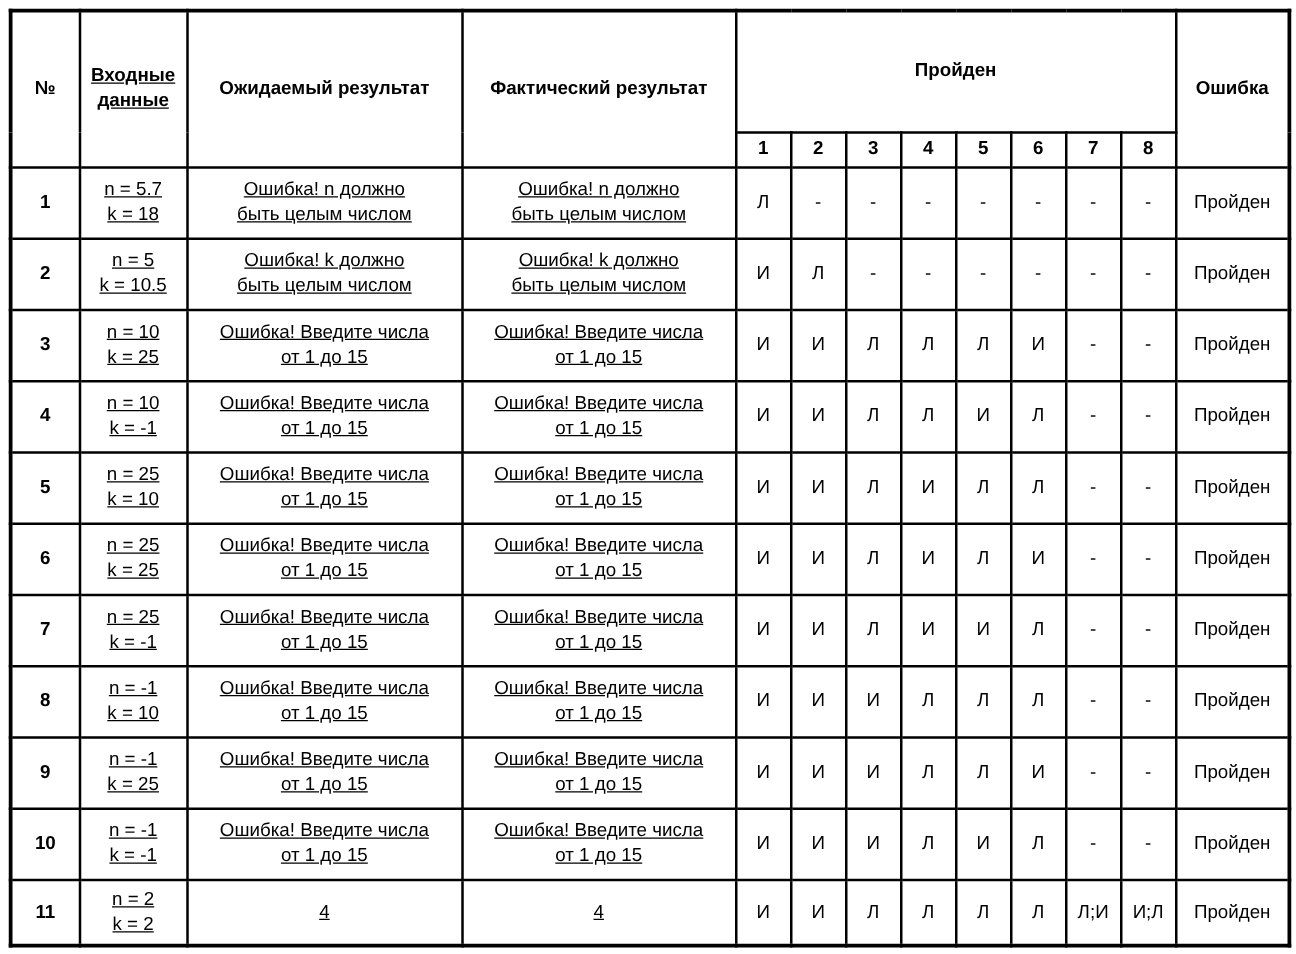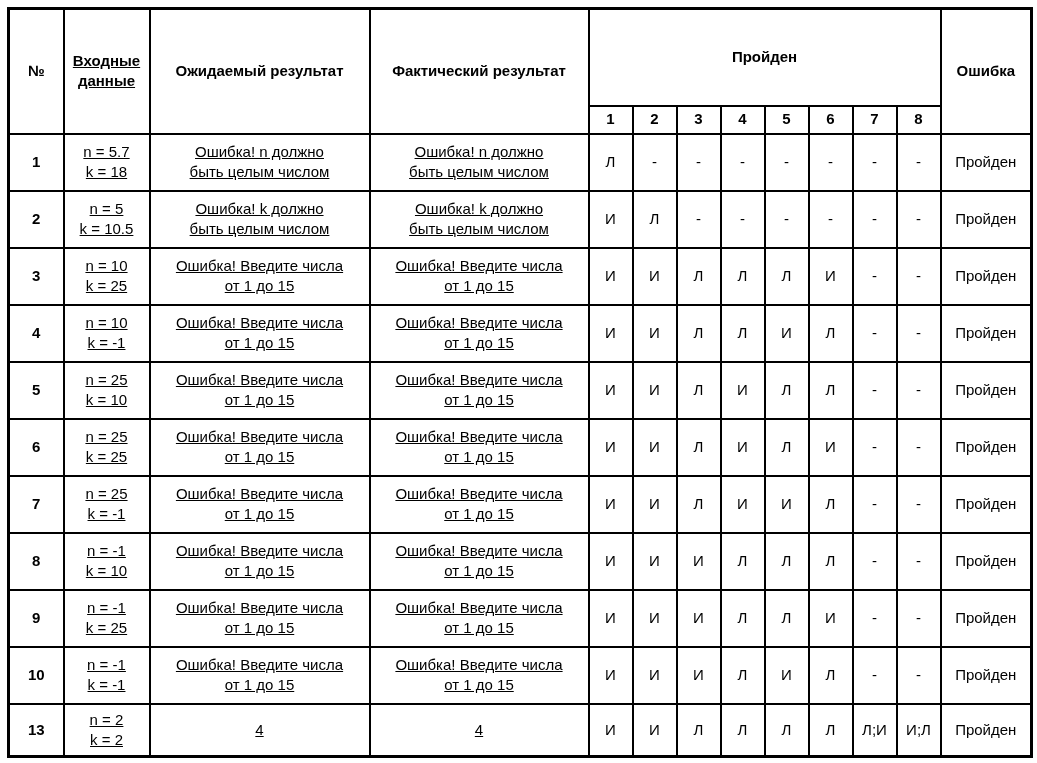--- a/index.html
+++ b/index.html
@@ -257,21 +257,21 @@
           <td>И</td>
           <td>И</td>
           <td>Л</td>
           <td>И</td>
           <td>Л</td>
           <td>-</td>
           <td>-</td>
           <td>Пройден</td>
         </tr>
         <tr class="last-row">
-          <td class="cell-num">13</td>
+          <td class="cell-num">11</td>
           <td class="cell-multiline">n = 2
 k = 2</td>
           <td class="cell-multiline">4</td>
           <td class="cell-multiline">4</td>
           <td>И</td>
           <td>И</td>
           <td>Л</td>
           <td>Л</td>
           <td>Л</td>
           <td>Л</td>

